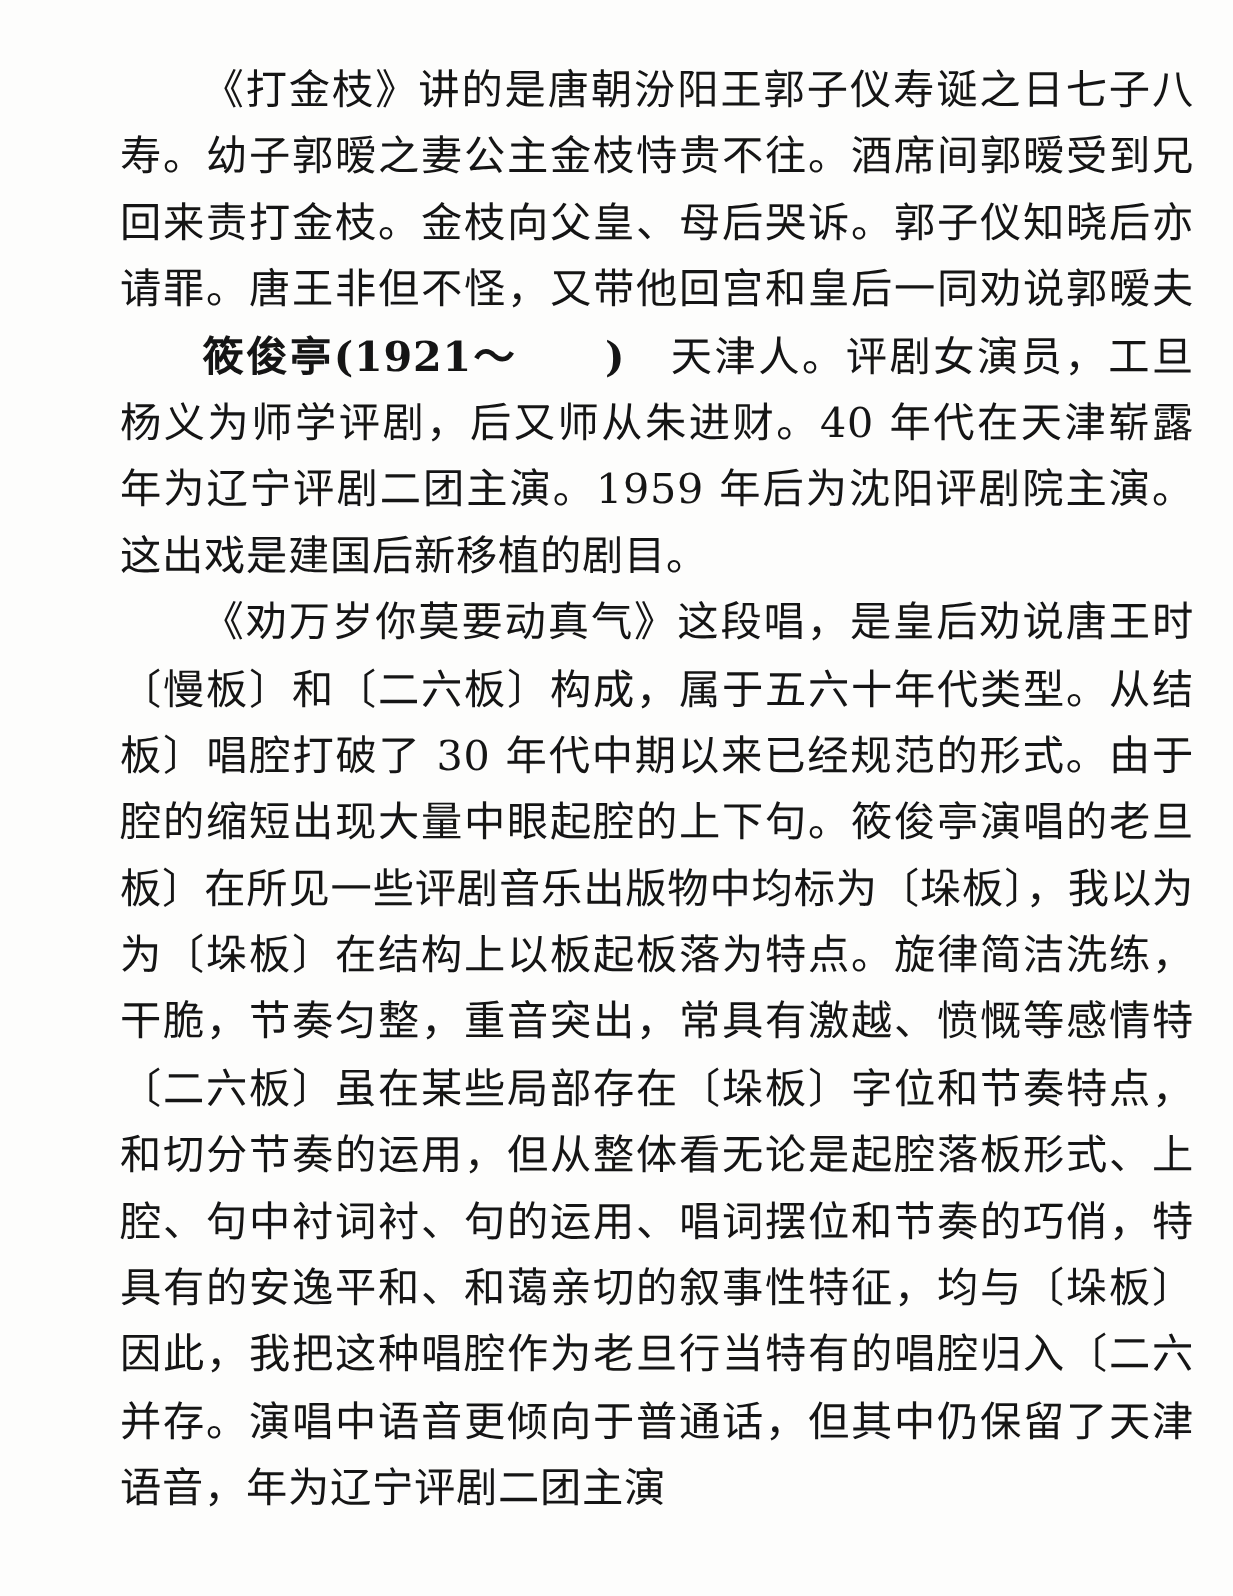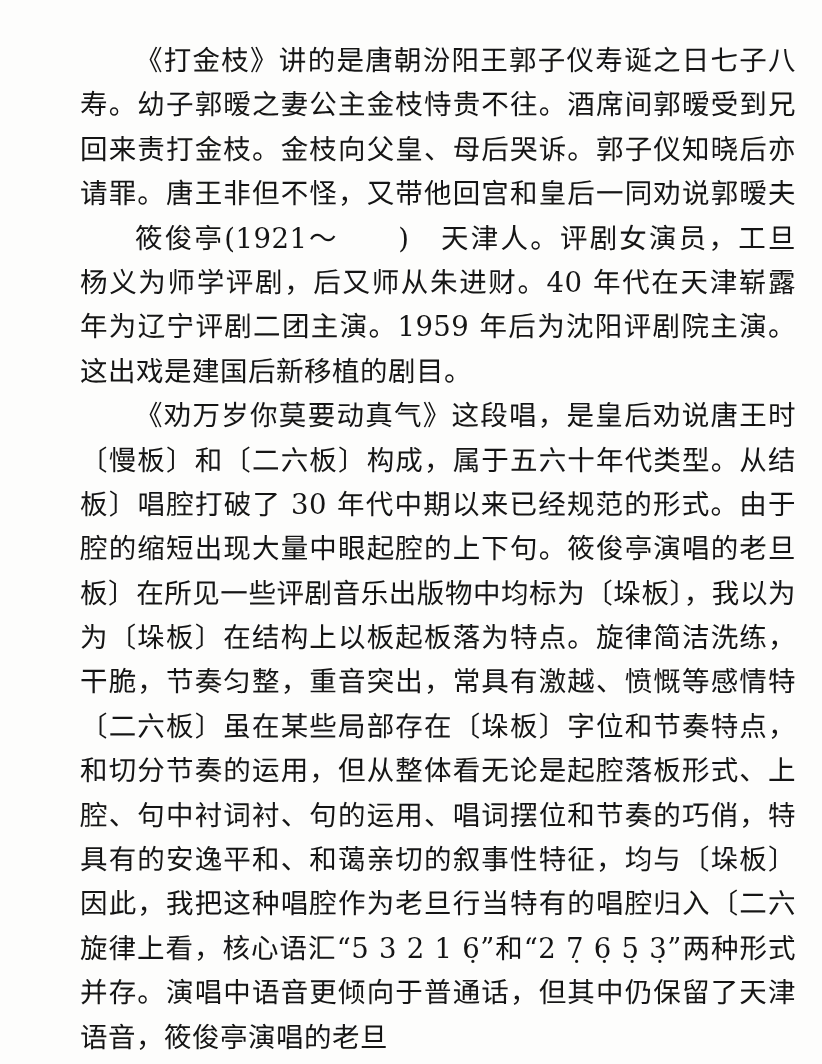--- a/index.html
+++ b/index.html
@@ -33,21 +33,21 @@
     letter-spacing: 0.5px;
   }
   .line.short {
     text-align: center;
     text-align-last: left;
   }
   .line.indent {
     text-indent: 2em;
   }
   .b {
-    font-weight: normal;
+    font-weight: bold;
   }
   .bottom-cut {
     position: absolute;
     left: 0;
     right: 0;
     top: 1050px;
     height: 14px;
     background: #fdfdfc;
   }
 </style>
@@ -69,18 +69,17 @@
     <div class="line">板〕唱腔打破了 30 年代中期以来已经规范的形式。由于上下句尾</div>
     <div class="line">腔的缩短出现大量中眼起腔的上下句。筱俊亭演唱的老旦〔二六</div>
     <div class="line">板〕在所见一些评剧音乐出版物中均标为〔垛板〕，我以为不妥。因</div>
     <div class="line">为〔垛板〕在结构上以板起板落为特点。旋律简洁洗练，上下句落音</div>
     <div class="line">干脆，节奏匀整，重音突出，常具有激越、愤慨等感情特征。而老旦</div>
     <div class="line">〔二六板〕虽在某些局部存在〔垛板〕字位和节奏特点，如顶板起腔</div>
     <div class="line">和切分节奏的运用，但从整体看无论是起腔落板形式、上句尾字音</div>
     <div class="line">腔、句中衬词衬、句的运用、唱词摆位和节奏的巧俏，特别是唱腔所</div>
     <div class="line">具有的安逸平和、和蔼亲切的叙事性特征，均与〔垛板〕距离较大。</div>
     <div class="line">因此，我把这种唱腔作为老旦行当特有的唱腔归入〔二六板〕类。从</div>
-    <div class="line">旋律上看，核心语汇“5 3 2 1 6̣”和“2 7̣ 6̣ 5̣ 3̣”两种形式</div>
     <div class="line">并存。演唱中语音更倾向于普通话，但其中仍保留了天津和冀东</div>
-    <div class="line short">语音，筱俊亭演唱的老旦</div>
+    <div class="line short">语音，年为辽宁评剧二团主演</div>
   </div>
   <div class="bottom-cut"></div>
 </div>
 
 </body></html>

